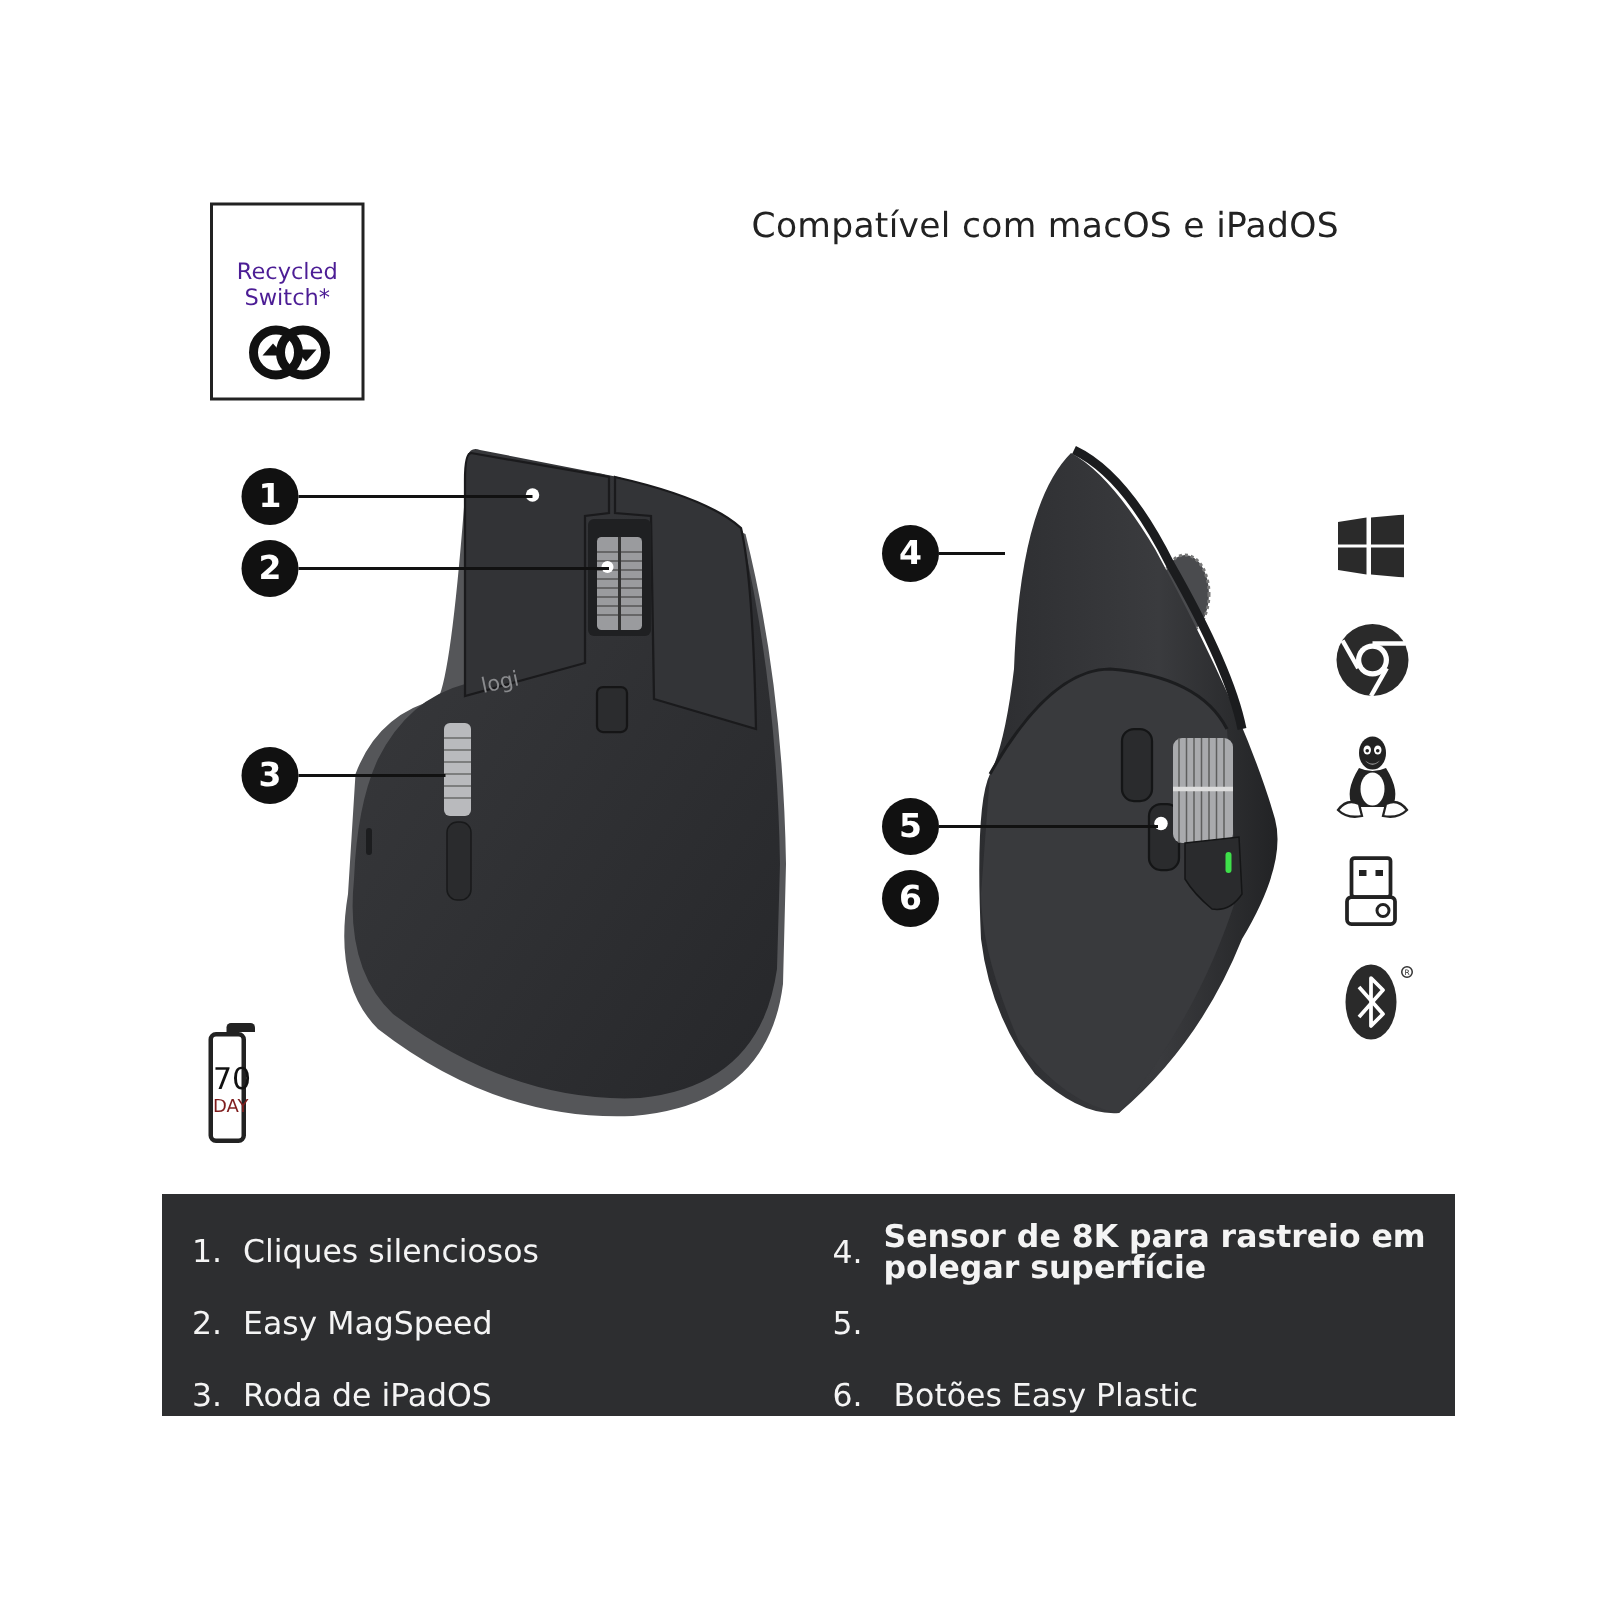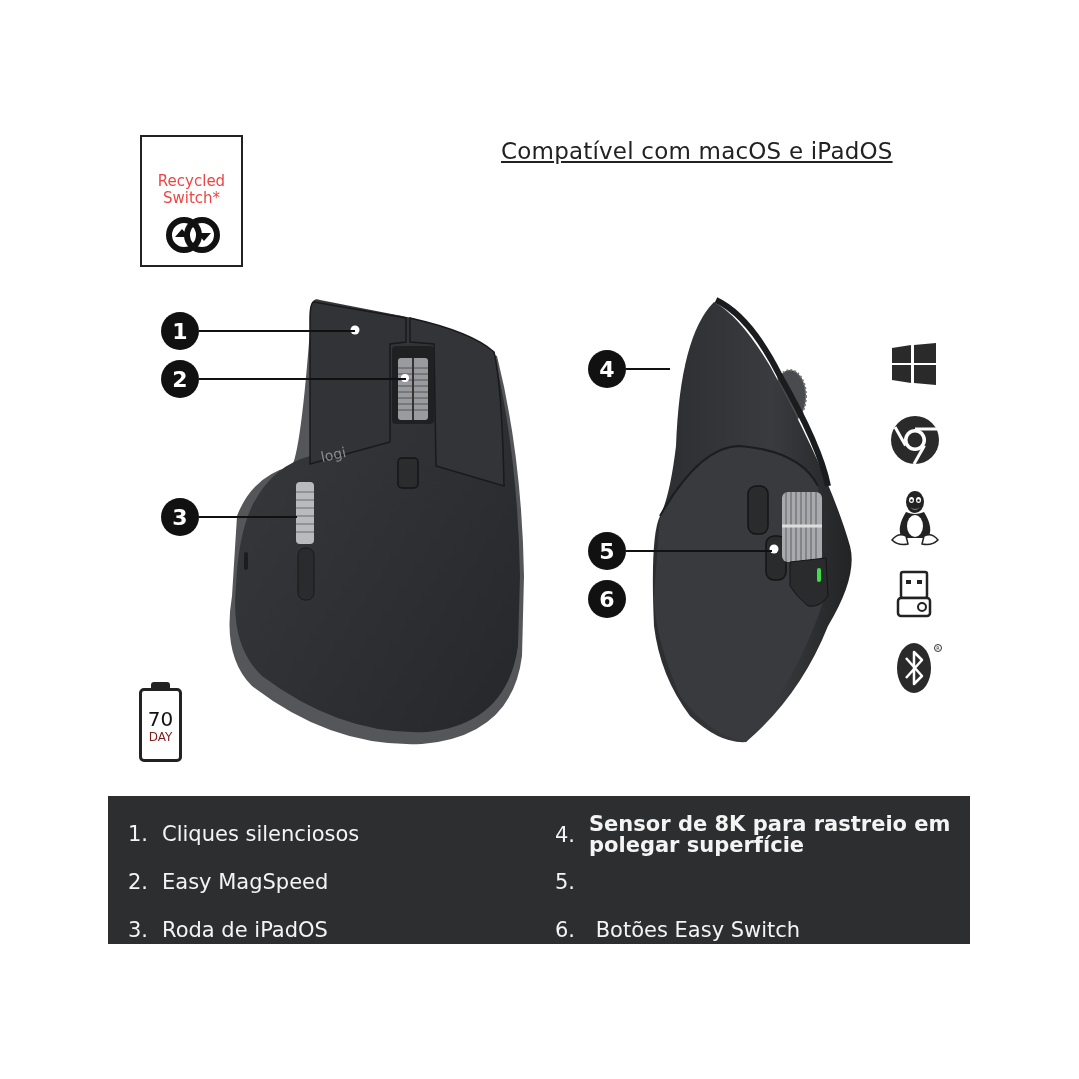--- a/index.html
+++ b/index.html
@@ -3,46 +3,46 @@
 <meta charset="utf-8">
 <style>
   * { box-sizing: border-box; margin: 0; padding: 0; }
   html, body { width: 1079px; height: 1079px; background: #ffffff; overflow: hidden; }
   body { position: relative; font-family: "DejaVu Sans", sans-serif; color: #222; }
 
   .recycle-badge {
     position: absolute; left: 140px; top: 135px; width: 103px; height: 132px;
     border: 2px solid #222; background: #fff; text-align: center;
   }
-  .recycle-badge .txt { font-size: 15px; line-height: 17px; margin-top: 36px; color: #ef4444; }
+  .recycle-badge .txt { font-size: 15px; line-height: 17px; margin-top: 36px; color: #4c1d95; }
   .recycle-badge svg { position: absolute; left: 22px; top: 78px; }
 
   .compat-title {
     position: absolute; left: 501px; top: 138px; font-size: 23px; color: #222;
-    letter-spacing: 0.2px; white-space: nowrap; text-decoration: underline;
+    letter-spacing: 0.2px; white-space: nowrap;
   }
 
   .callout { position: absolute; display: flex; align-items: center; }
   .callout .num {
     width: 38px; height: 38px; border-radius: 50%; background: #111; color: #fff;
     font-weight: bold; font-size: 22px; display: flex; align-items: center; justify-content: center;
     flex-shrink: 0;
   }
   .callout .line { height: 2px; background: #111; }
 
   .mouse-top, .mouse-side { position: absolute; }
 
   .os-icon { position: absolute; }
 
   .battery {
     position: absolute; left: 139px; top: 682px; width: 43px; height: 80px;
   }
   .battery .cap { position: absolute; left: 12px; top: 0; width: 19px; height: 6px; background: #222; border-radius: 3px 3px 0 0; }
   .battery .body {
-    position: absolute; left: 0; top: 6px; width: 43px; height: 74px; border: 3px solid #222; border-radius: 5px;
+    position: absolute; left: 0; top: 6px; width: 25px; height: 74px; border: 3px solid #222; border-radius: 5px;
     text-align: center;
   }
   .battery .days { font-size: 20px; line-height: 22px; margin-top: 17px; color: #111; }
   .battery .unit { font-size: 12px; line-height: 14px; color: #7f1d1d; }
 
   .features {
     position: absolute; left: 108px; top: 796px; width: 862px; height: 148px; background: #2d2e30;
     color: #f4f4f4; font-size: 21px;
   }
   .feat { position: absolute; display: flex; white-space: nowrap; }
@@ -251,15 +251,15 @@
     <span class="t">
       <span style="display:block">Sensor de 8K para rastreio em</span>
       <span style="display:block">polegar superfície</span>
     </span>
   </div>
   <div class="feat" style="left:447px;top:74px">
     <span class="n">5.</span>
   </div>
   <div class="feat" style="left:447px;top:122px">
     <span class="n">6.</span>
-    <span class="t" style="white-space:pre"> Botões Easy Switch</span>
+    <span class="t" style="white-space:pre"> Botões Easy Plastic</span>
   </div>
 </div>
 
 </body></html>

